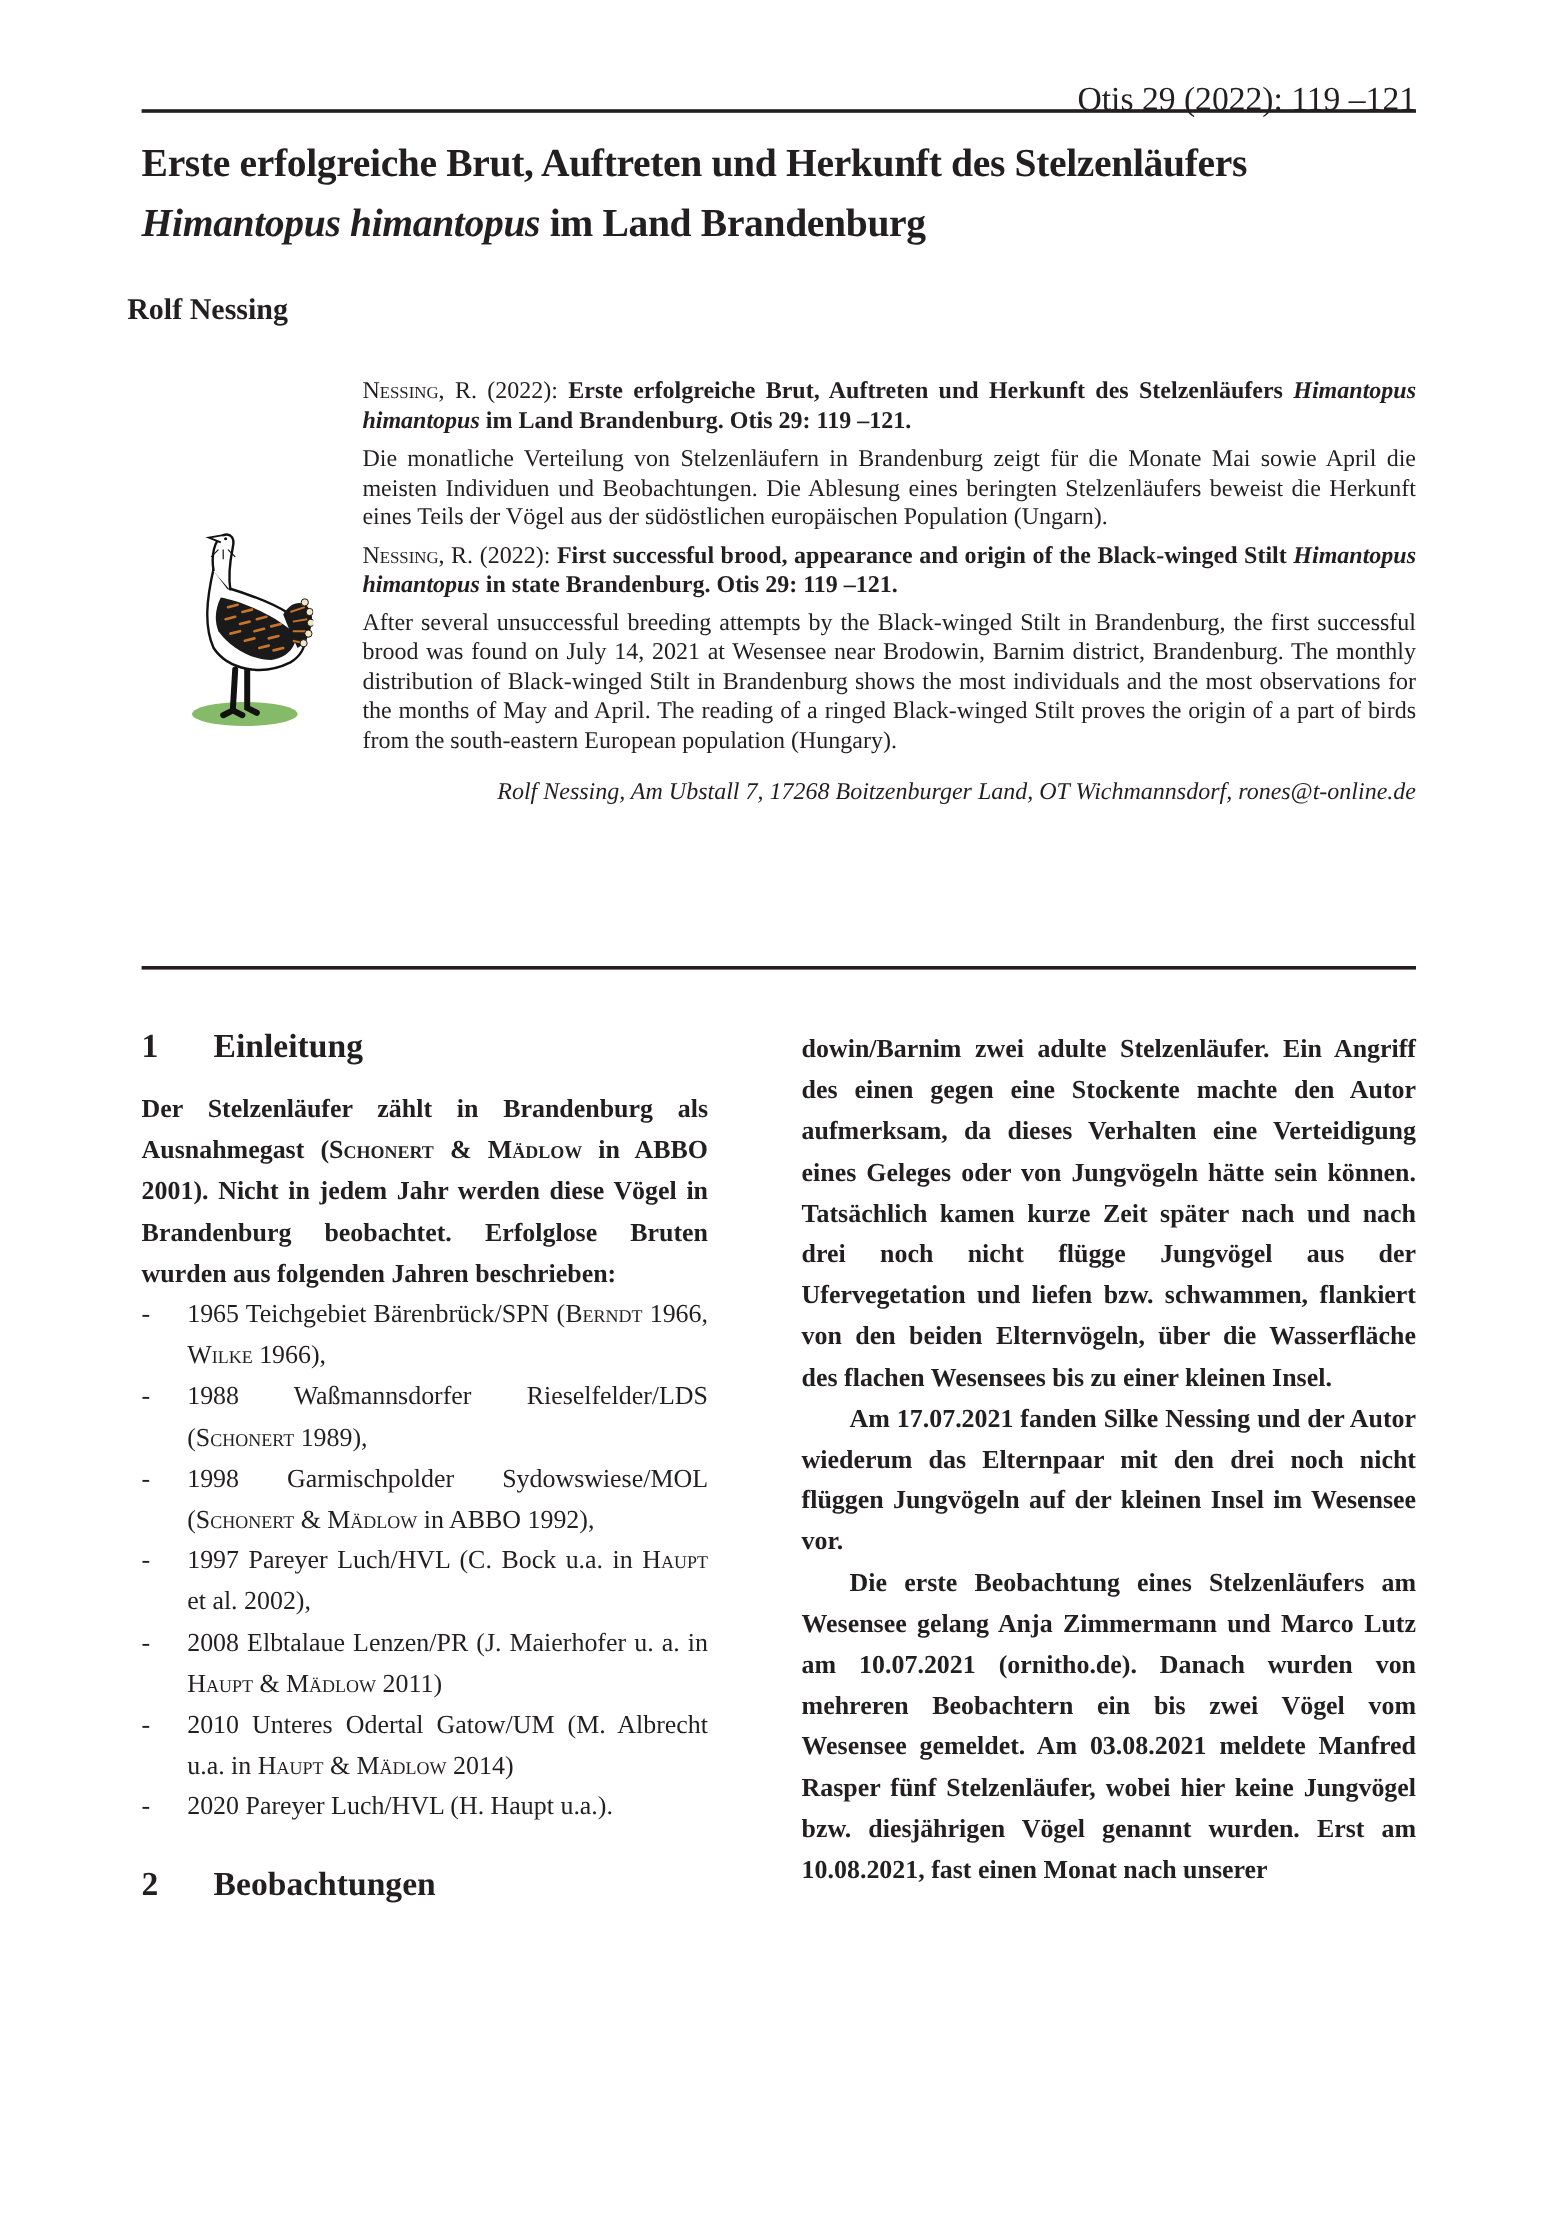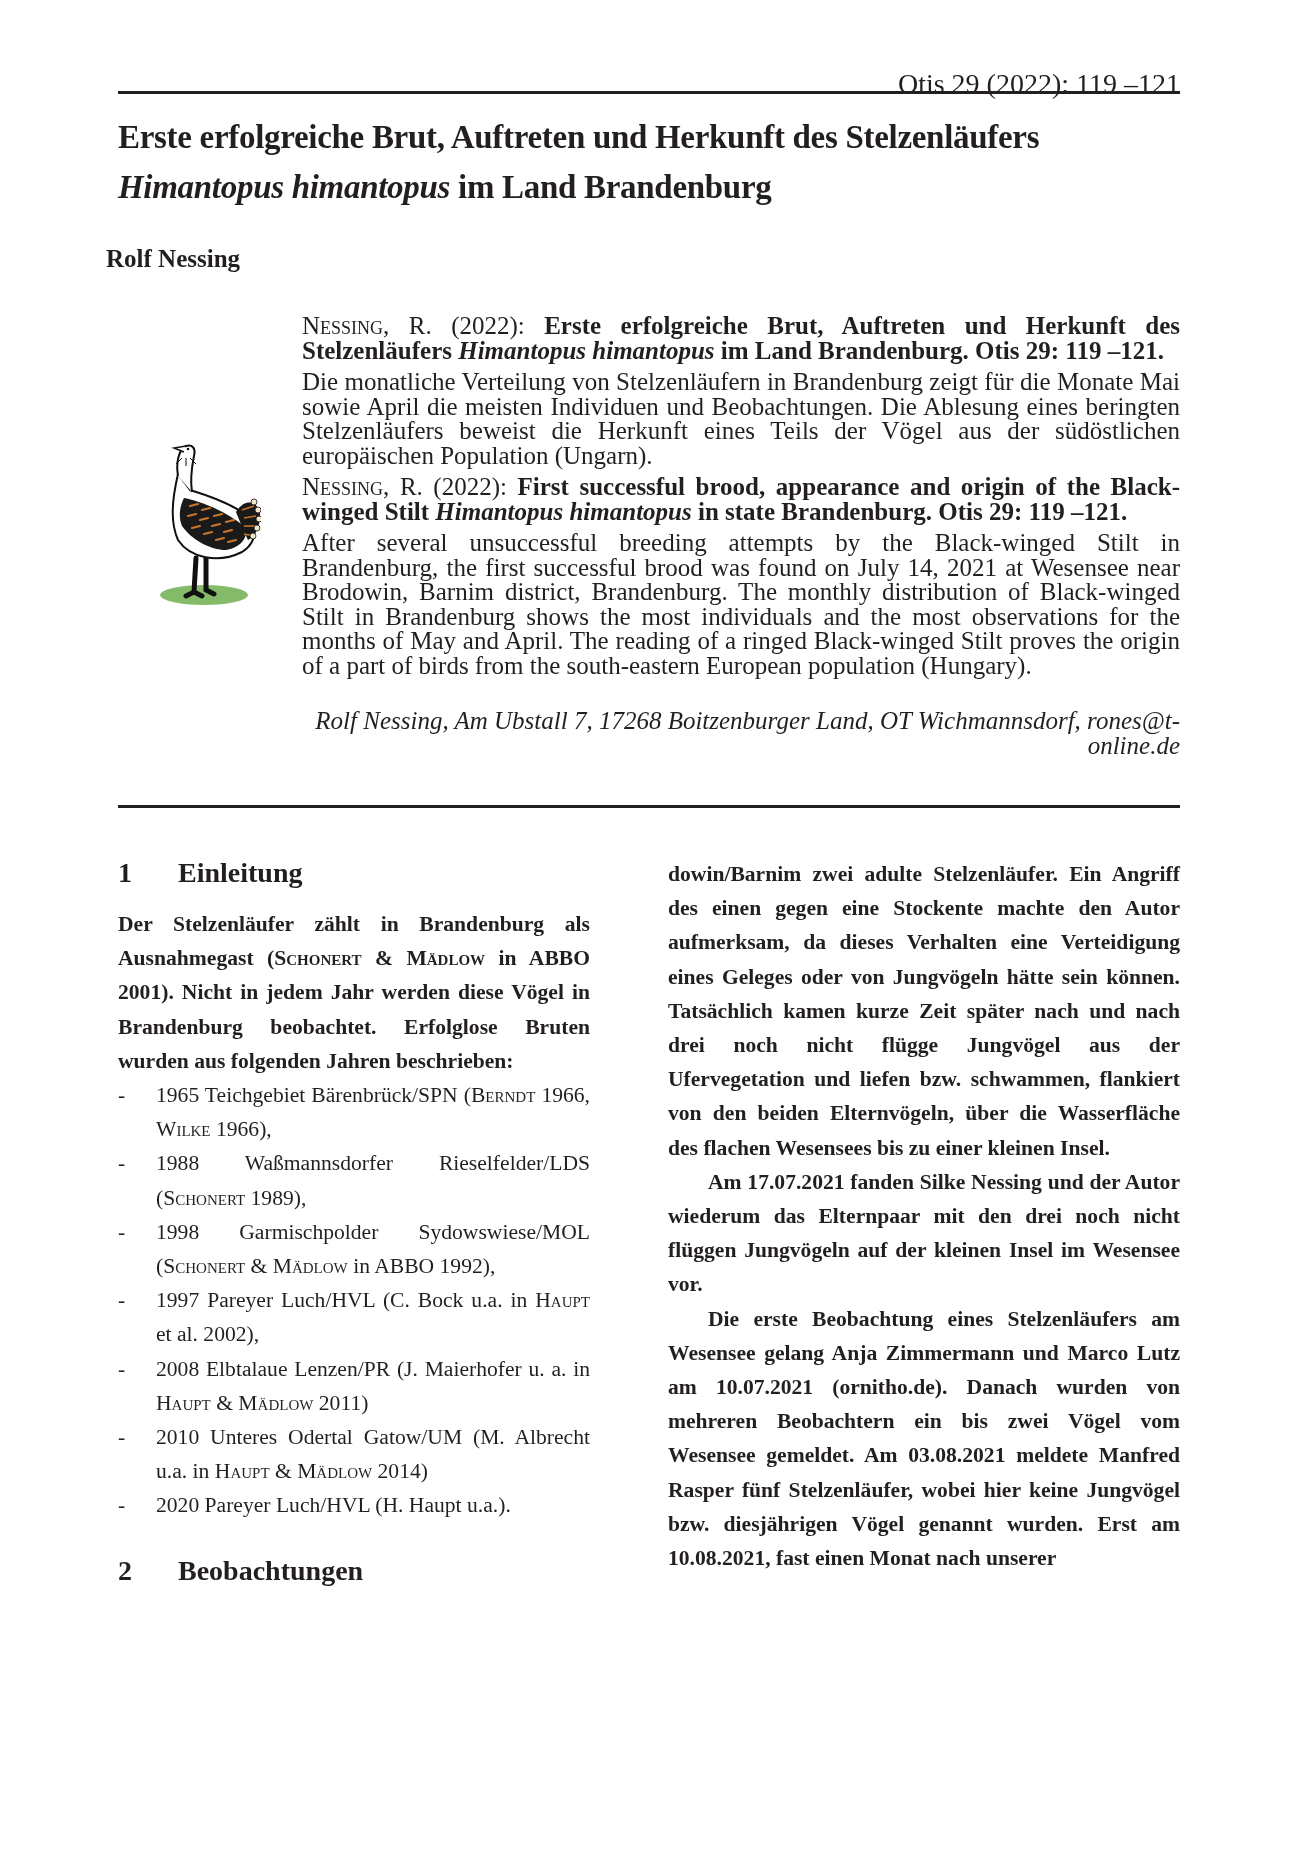--- a/index.html
+++ b/index.html
@@ -4,24 +4,24 @@
 <style>
   html, body { margin:0; padding:0; background:#ffffff; }
   body { width:1299px; height:1850px; position:relative; overflow:hidden;
          font-family:"Liberation Serif","DejaVu Serif",serif; color:#231f20; }
   .abs { position:absolute; }
   .header { left:118px; top:50px; width:1062px; text-align:right; font-size:28px; line-height:34px;margin-top:17px; }
   .rule { position:absolute; left:118px; width:1062px; height:3px; background:#231f20; }
   .title { left:118px; top:112px; width:1062px; font-size:33px; line-height:50px; font-weight:bold; letter-spacing:-0.3px; }
   .title i { font-style:italic; }
   .author { left:106px; top:243px; font-size:25px; font-weight:bold; line-height:32px; }
-  .abstract { left:302px; top:314px; width:878px; font-size:25px; line-height:24.5px; text-align:justify; }
+  .abstract { left:302px; top:314px; width:878px; font-size:20px; line-height:24.5px; text-align:justify; }
   .abstract p { margin:0 0 7px 0; }
   .sc { font-variant:small-caps; }
-  .abstract .address { font-style:italic; margin-top:31px; text-align:right; }
+  .abstract .address { font-style:italic; margin-top:19px; text-align:right; }
   .bird { left:156px; top:440px; width:105px; height:170px; }
   .col { position:absolute; top:855px; font-size:21.6px; line-height:34.2px; text-align:justify; }
   .col.left { left:118px; width:472px; }
   .col.right { left:668px; width:512px; top:857px; }
   .col p { margin:0;font-weight:bold; }
   .col p.indent { text-indent:40px; }
   h2 { margin:0; font-size:28px; font-weight:bold; line-height:36px; display:flex; }
   h2 .num { width:60px; }
   .sec2 { margin-top:30px !important; margin-bottom:16px !important; }
   .sec1 { margin-bottom:16px !important; }

